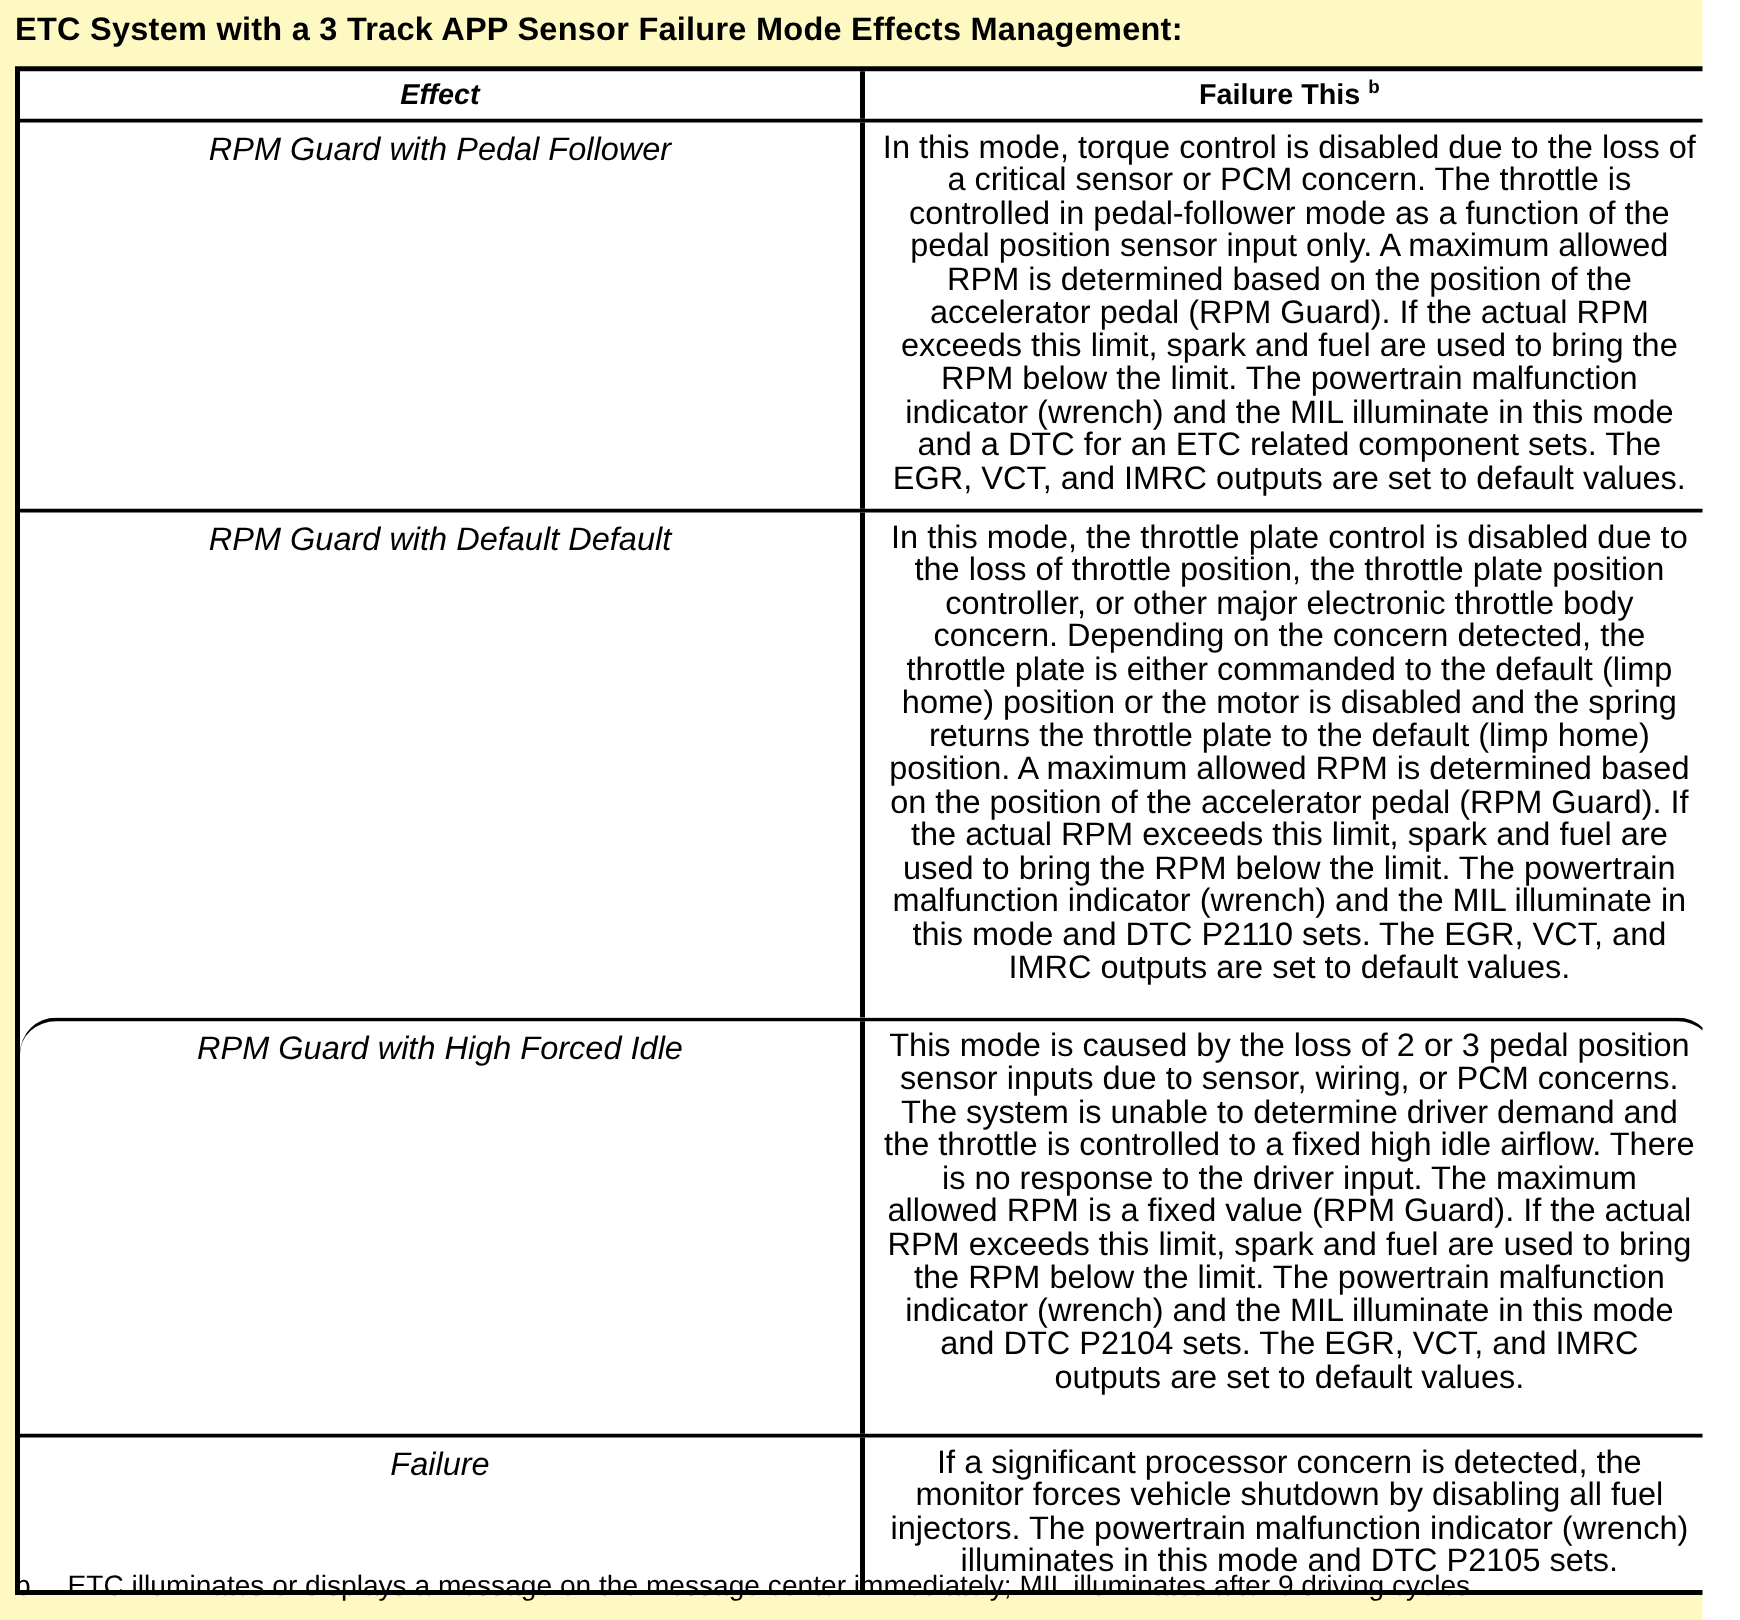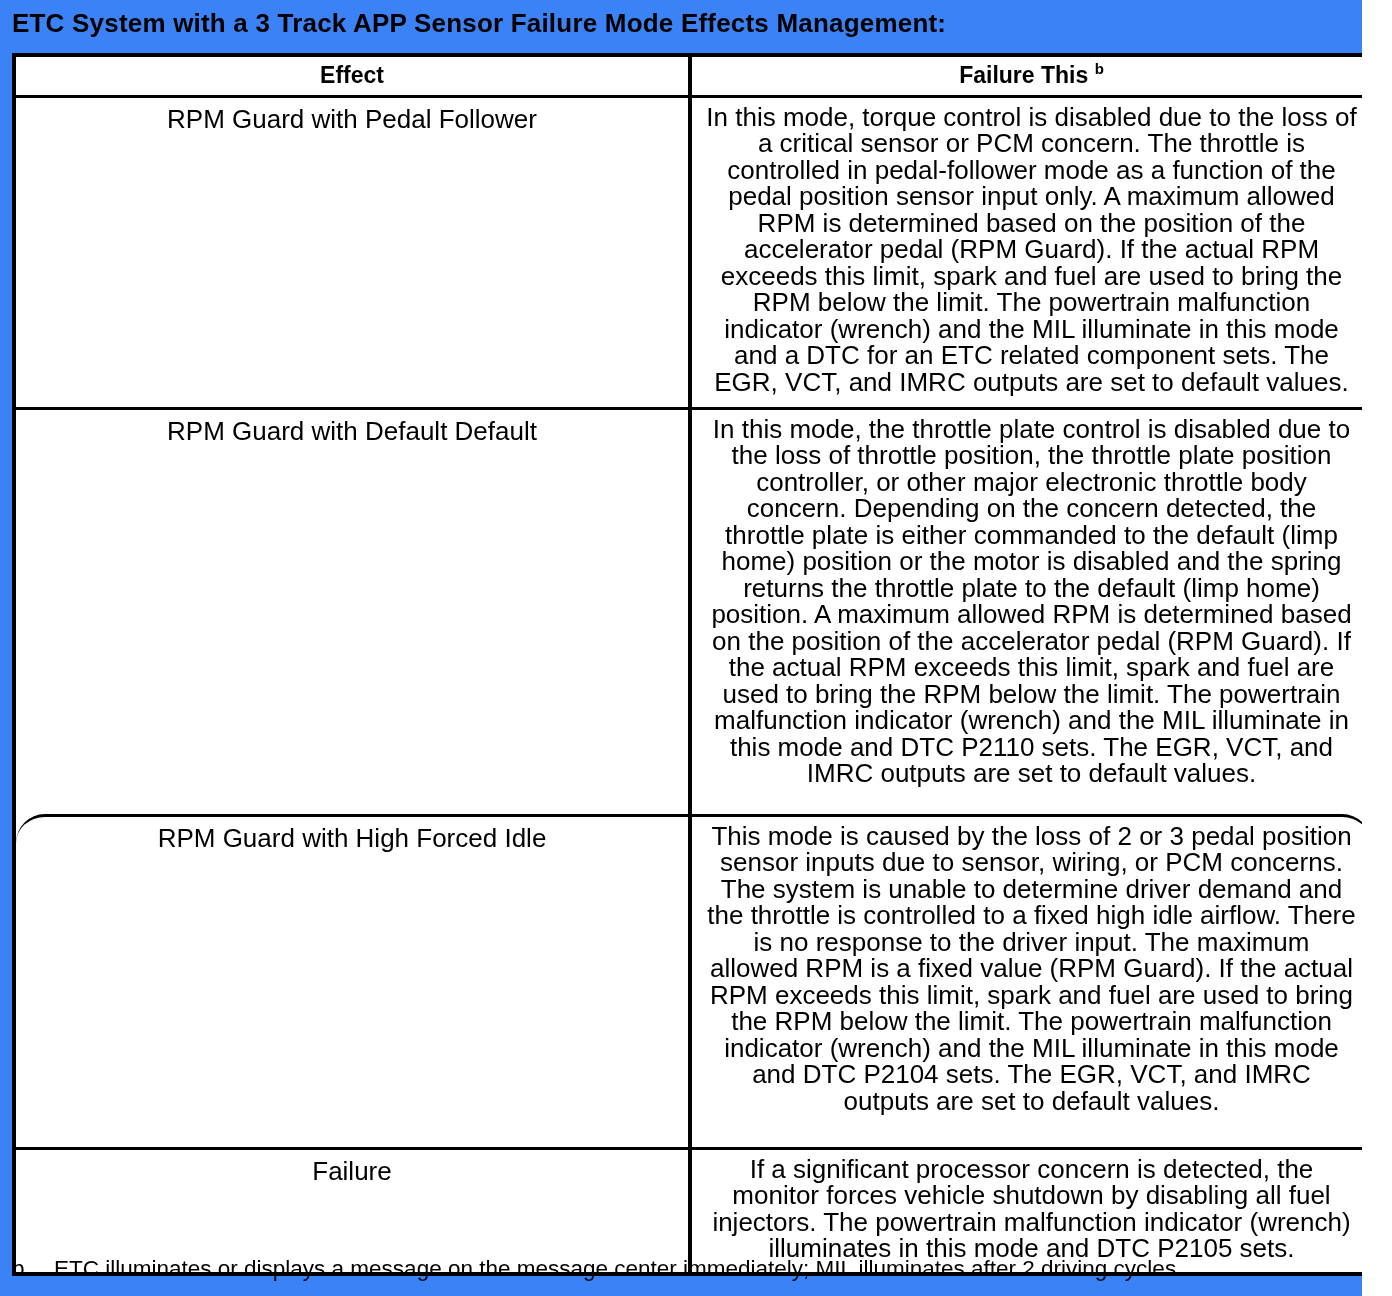--- a/index.html
+++ b/index.html
@@ -7,21 +7,21 @@
     width: 1392px;
     height: 1296px;
     background: #ffffff;
     color: #000000;
     font-family: "Liberation Sans", "DejaVu Sans", sans-serif;
   }
   .page {
     position: relative;
     width: 1362px;
     height: 1296px;
-    background: #3b82f6;
+    background: #fef9c3;
     overflow: hidden;
   }
   .doc-title {
     position: absolute;
     top: 8px;
     left: 12px;
     font-size: 26px;
     font-weight: bold;
     letter-spacing: 0.2px;
     white-space: nowrap;
@@ -42,20 +42,21 @@
   .t-row:first-child { border-top: none; }
   .t-cell {
     padding: 6px 14px 10px 14px;
     text-align: center;
     font-size: 26px;
     line-height: 26.5px;
   }
   .t-cell.left {
     border-right: 4px solid #000;
     padding-top: 8px;
+    font-style: italic;
   }
   .header-row .t-cell {
     font-weight: bold;
     font-size: 23px;
     padding: 5px 10px 6px 10px;
     min-height: 37px;
   }
   .header-row .t-cell.left { padding-top: 5px; }
   sup.fn-mark {
     font-size: 15px;
@@ -116,16 +117,16 @@
 
     <div class="t-row row-4">
       <div class="t-cell left">Failure</div>
       <div class="t-cell">If a significant processor concern is detected, the monitor forces vehicle shutdown by disabling all fuel injectors. The powertrain malfunction indicator (wrench) illuminates in this mode and DTC P2105 sets.</div>
     </div>
 
   </div>
 
   <div class="footnote">
     <span class="marker">b</span>
-    <span class="fn-text">ETC illuminates or displays a message on the message center immediately; MIL illuminates after 2 driving cycles</span>
+    <span class="fn-text">ETC illuminates or displays a message on the message center immediately; MIL illuminates after 9 driving cycles</span>
   </div>
 
 </div>
 
 </body></html>

